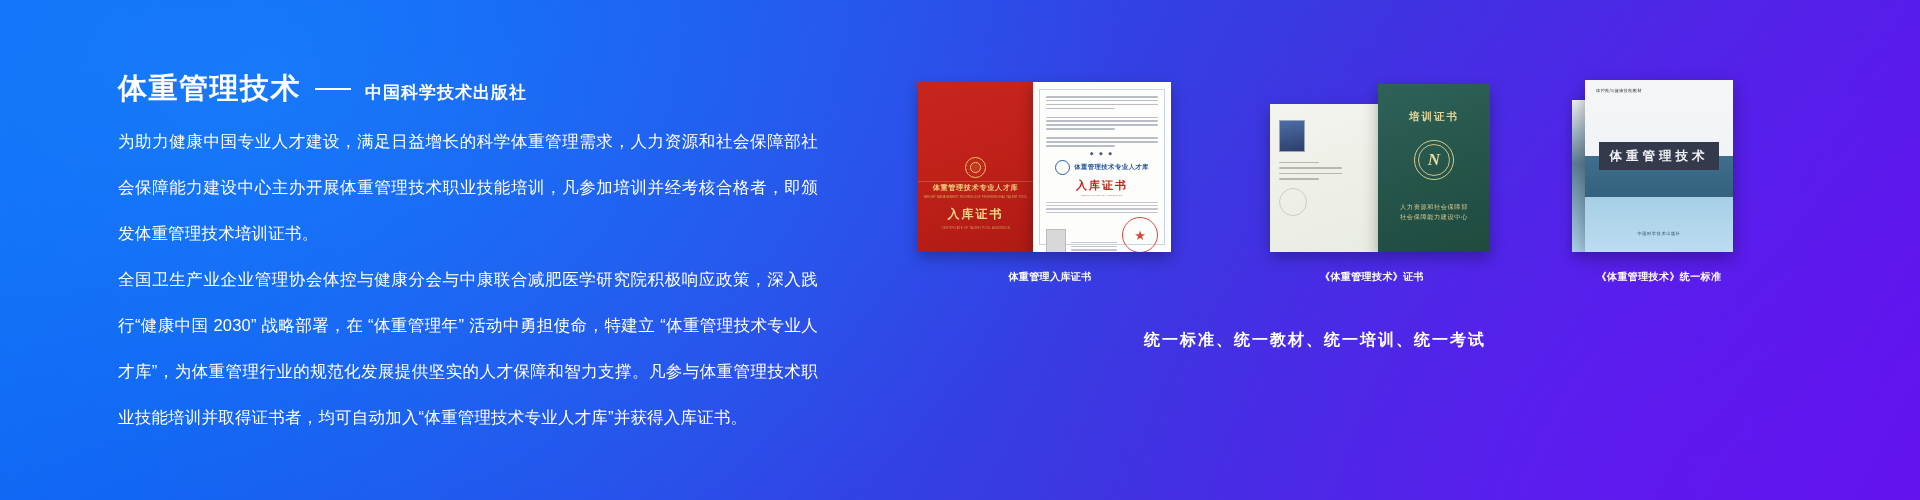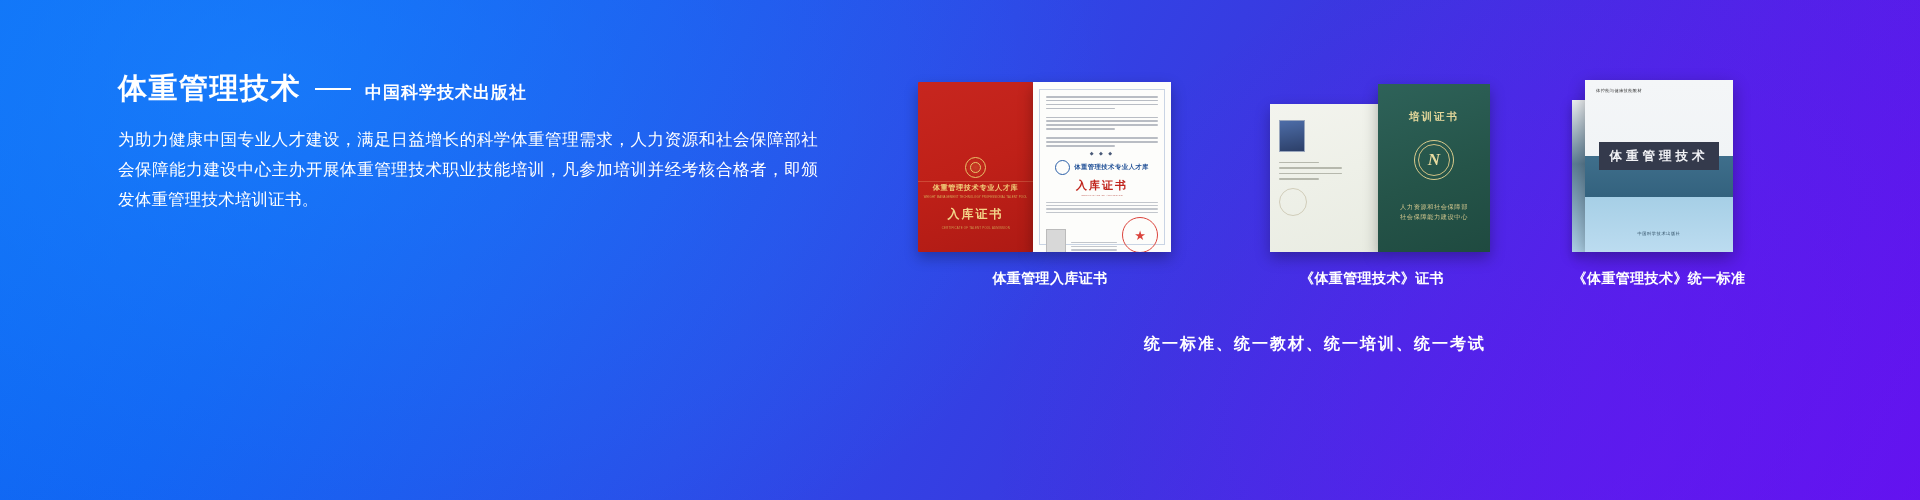--- a/index.html
+++ b/index.html
@@ -41,23 +41,23 @@
   }
   .title-dash {
     display: inline-block; width: 36px; height: 2px;
     background: #ffffff; transform: translateY(-8px);
   }
   .title-sub {
     font-size: 17px; font-weight: 700; color: #ffffff;
     letter-spacing: 1px;
   }
   .para {
-    margin-top: 20px;
+    margin-top: 14px;
     font-size: 16.5px;
-    line-height: 30px;
+    line-height: 46px;
     color: #ffffff;
     letter-spacing: 0.2px;
     text-align: justify;
     text-justify: inter-character;
   }
   .para p + p { margin-top: 0; }
 
   
   .right {
     position: absolute; left: 900px; top: 74px;
@@ -195,21 +195,21 @@
     display:flex; align-items:center; justify-content:center;
   }
   .bf-band span { font-size: 12.5px; color:#f2f3f6; letter-spacing: 4px; font-weight:700; font-family:"Liberation Serif", serif; }
   .bf-bottom { position:absolute; left:0; right:0; bottom: 16px; text-align:center; font-size: 4.6px; color:#2c4a60; letter-spacing:0.6px; transform: scale(0.92); }
 
   
   .caption-row {
     display:flex; margin-top: 18px;
   }
   .cap {
-    font-size: 14px; color:#ffffff; font-weight:700; letter-spacing:0.4px; text-align:center;
+    font-size: 10px; color:#ffffff; font-weight:700; letter-spacing:0.4px; text-align:center;
   }
   .cap1 { width: 300px; }
   .cap2 { width: 240px; margin-left: 52px; }
   .cap3 { width: 210px; margin-left: 62px; }
 
   .tagline {
     margin-top: 46px;
     font-size: 16px; font-weight: 700; color:#ffffff;
     letter-spacing: 2px;
     text-align: center;
@@ -222,20 +222,21 @@
 <div class="banner">
 
   <div class="left">
     <div class="title-row">
       <span class="title-main">体重管理技术</span>
       <span class="title-dash"></span>
       <span class="title-sub">中国科学技术出版社</span>
     </div>
     <div class="para">
       <p>为助力健康中国专业人才建设，满足日益增长的科学体重管理需求，人力资源和社会保障部社会保障能力建设中心主办开展体重管理技术职业技能培训，凡参加培训并经考核合格者，即颁发体重管理技术培训证书。</p>
+      <p>全国卫生产业企业管理协会体控与健康分会与中康联合减肥医学研究院积极响应政策，深入践行“健康中国 2030” 战略部署，在 “体重管理年” 活动中勇担使命，特建立 “体重管理技术专业人才库”，为体重管理行业的规范化发展提供坚实的人才保障和智力支撑。凡参与体重管理技术职业技能培训并取得证书者，均可自动加入“体重管理技术专业人才库”并获得入库证书。</p>
     </div>
   </div>
 
   <div class="right">
 
     <div class="cert-row">
 
       <div class="cert-group g1">
         <div class="red-cover">
           <div class="divline"></div>

